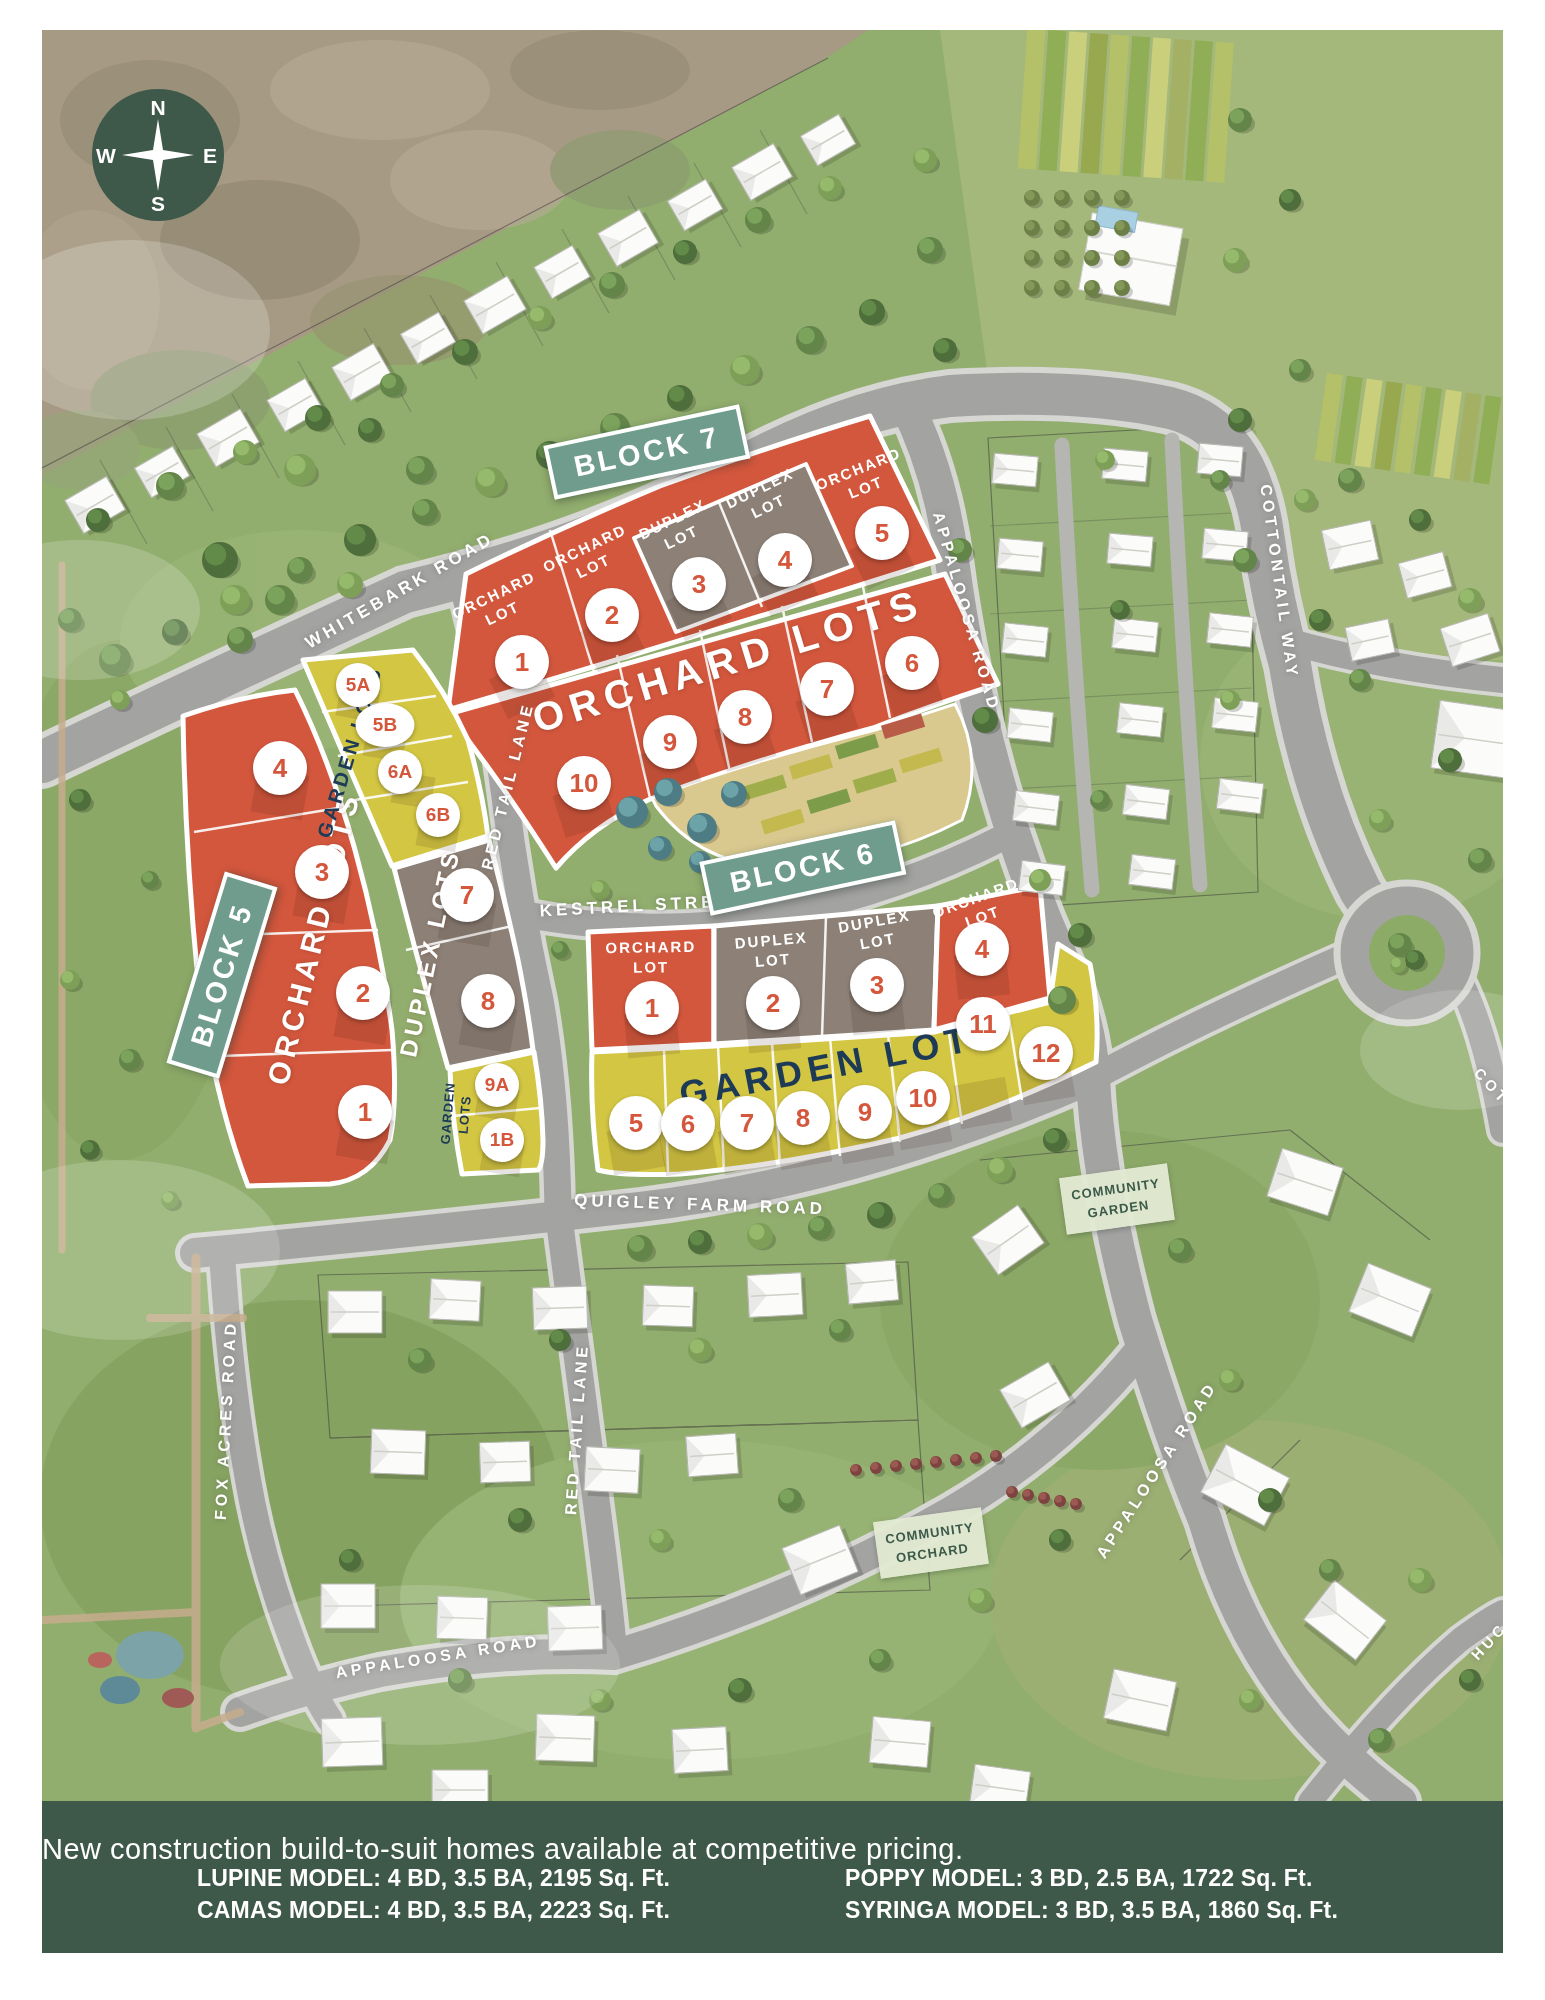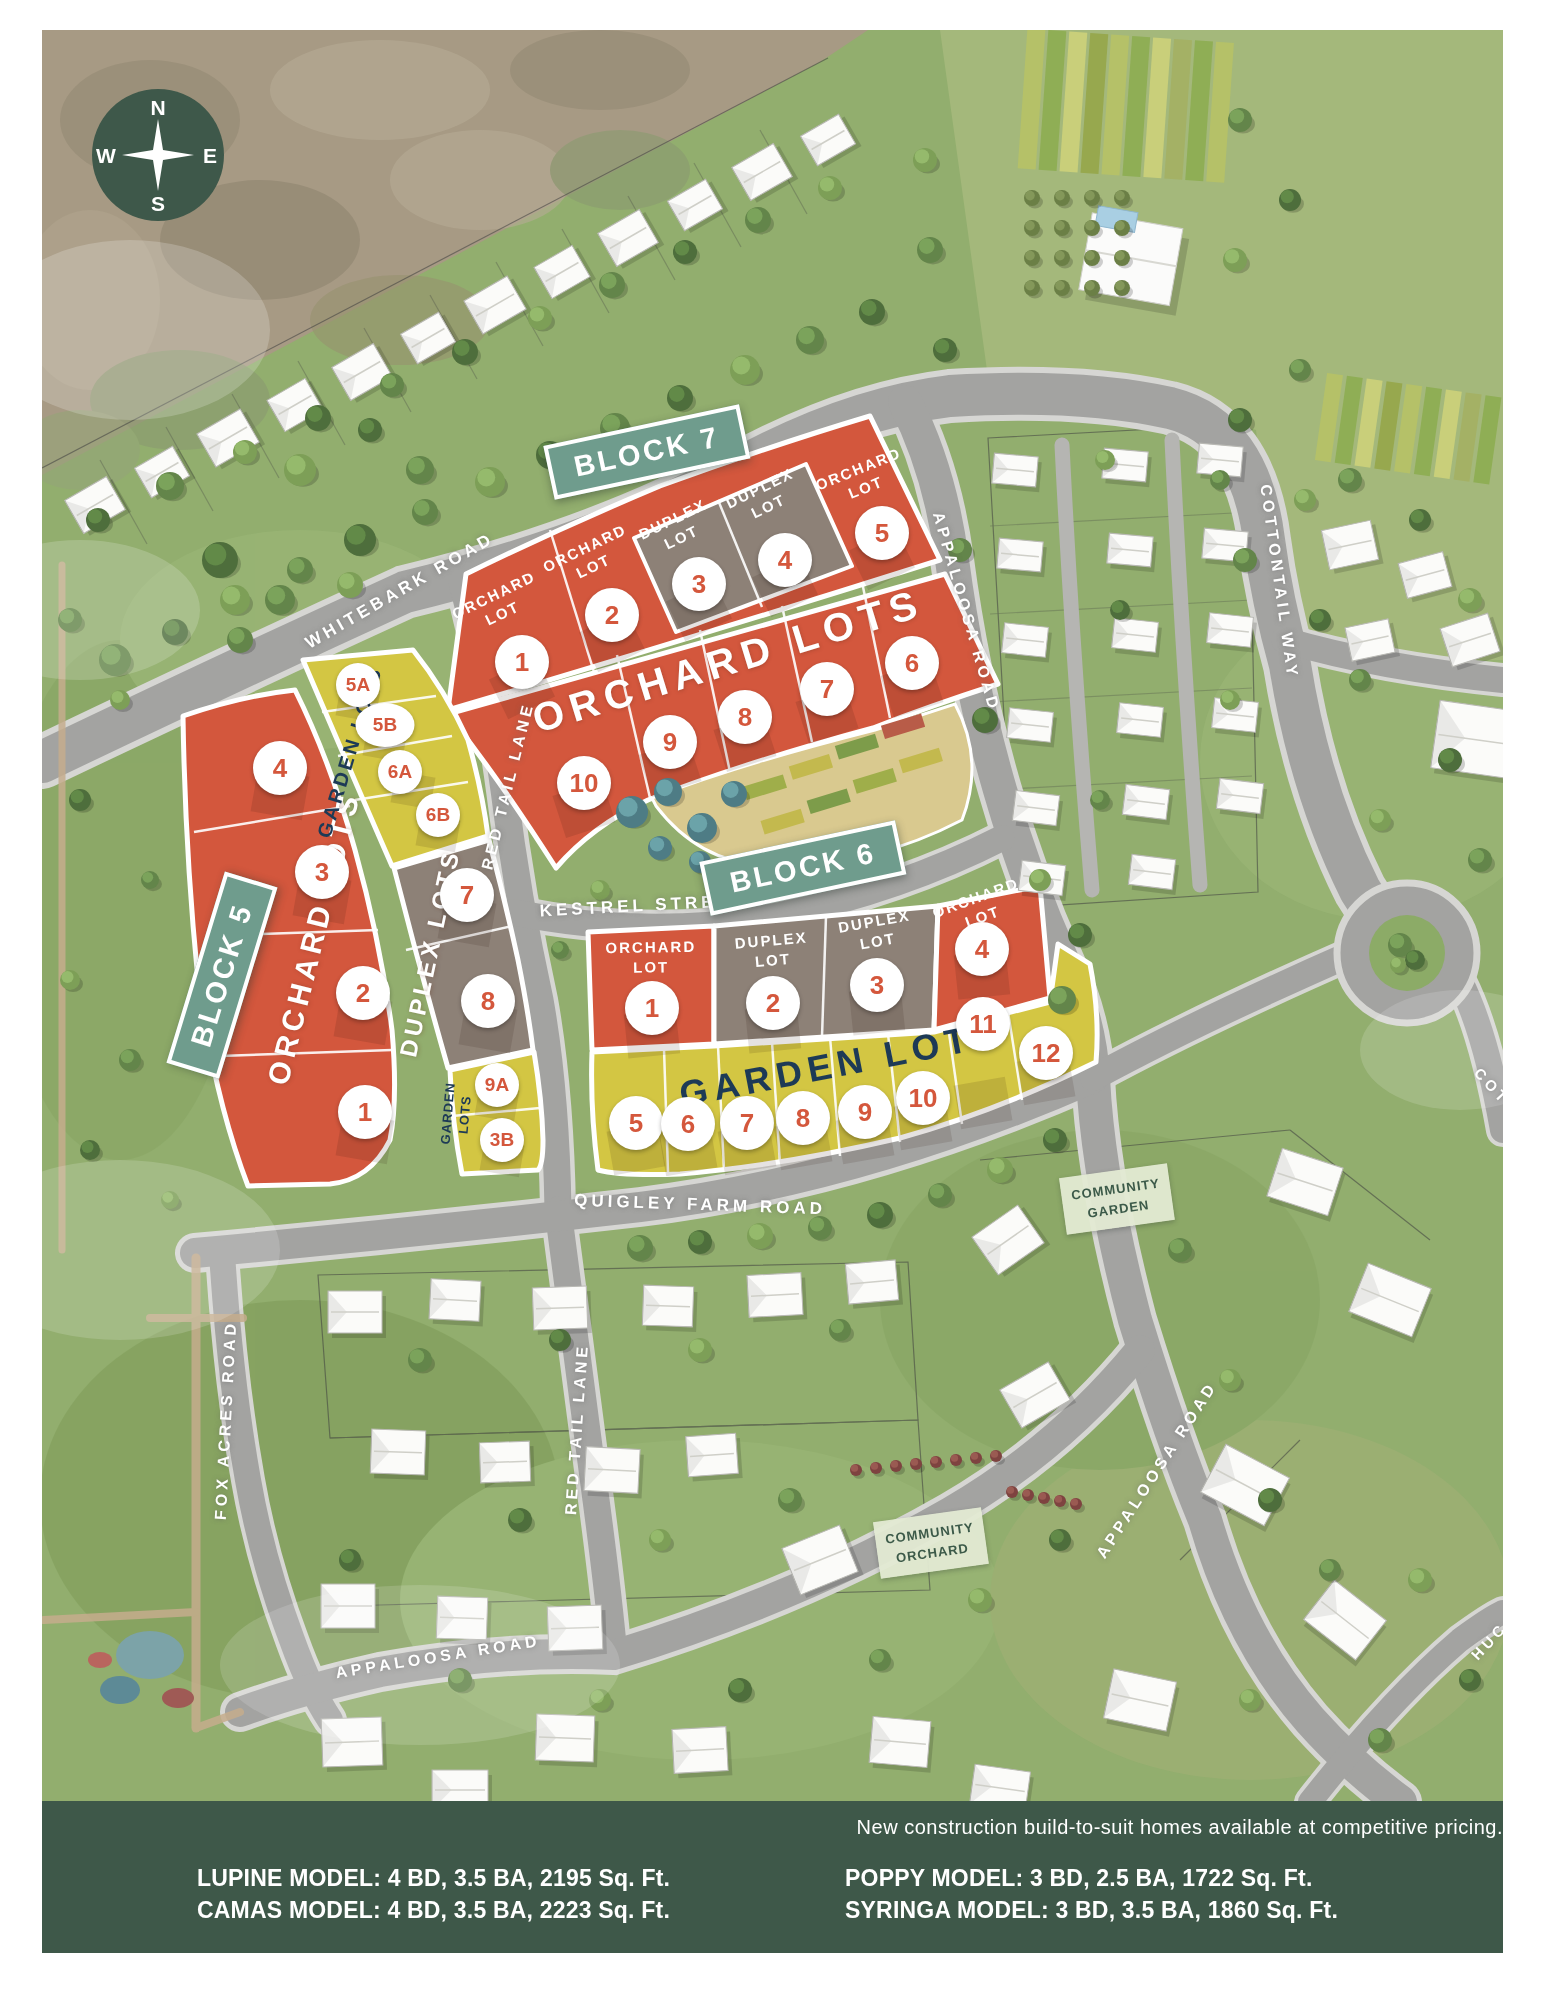--- a/index.html
+++ b/index.html
@@ -22,22 +22,22 @@
   .lot-label{position:absolute;color:#fff;font-weight:700;font-size:15px;letter-spacing:2px;
           text-align:center;line-height:1.3;white-space:nowrap;
           transform:translate(-50%,-50%) rotate(var(--r,0deg));}
   .strip-title{position:absolute;font-weight:700;white-space:nowrap;
           transform:translate(-50%,-50%) rotate(var(--r,0deg));}
   .lot-num{position:absolute;background:#fff;border-radius:50%;color:#d4573c;font-weight:700;
           display:flex;align-items:center;justify-content:center;
           transform:translate(-50%,-50%);box-shadow:0 2px 4px rgba(0,0,0,.3);}
   #compass{position:absolute;}
   #footer{position:absolute;left:42px;top:1801px;width:1461px;height:152px;background:#3e5849;color:#fff;}
-  #footer-headline{position:absolute;left:0;top:15px;width:100%;text-align:right;
-          font-size:20px;font-weight:400;letter-spacing:.5px;}
+  #footer-headline{position:absolute;left:0;top:32px;width:100%;text-align:left;
+          font-size:29px;font-weight:400;letter-spacing:.5px;}
   .model-line{position:absolute;font-size:23px;font-weight:700;letter-spacing:.2px;white-space:nowrap;}
 </style>
 </head>
 <body>
 
 <div id="page">
   <div id="map">
     <svg id="map-svg" width="1461" height="1771" viewBox="42 30 1461 1771" xmlns="http://www.w3.org/2000/svg">
 
       <rect x="42" y="30" width="1461" height="1771" fill="#92ae6e"></rect>
@@ -1152,21 +1152,21 @@
         <div class="lot-num" style="left: 280px; top: 842px; --r: 0deg; width: 54px; height: 54px; font-size: 26px;">3</div>
         <div class="lot-num" style="left: 321px; top: 963px; --r: 0deg; width: 54px; height: 54px; font-size: 26px;">2</div>
         <div class="lot-num" style="left: 323px; top: 1082px; --r: 0deg; width: 54px; height: 54px; font-size: 26px;">1</div>
         <div class="lot-num" style="left: 316px; top: 655px; --r: 0deg; width: 44px; height: 44px; font-size: 19px;">5A</div>
         <div class="lot-num" style="left: 343px; top: 695px; --r: 0deg; width: 59px; height: 44px; font-size: 19px;">5B</div>
         <div class="lot-num" style="left: 358px; top: 742px; --r: 0deg; width: 44px; height: 44px; font-size: 19px;">6A</div>
         <div class="lot-num" style="left: 396px; top: 785px; --r: 0deg; width: 44px; height: 44px; font-size: 19px;">6B</div>
         <div class="lot-num" style="left: 425px; top: 865px; --r: 0deg; width: 54px; height: 54px; font-size: 26px;">7</div>
         <div class="lot-num" style="left: 446px; top: 971px; --r: 0deg; width: 54px; height: 54px; font-size: 26px;">8</div>
         <div class="lot-num" style="left: 455px; top: 1055px; --r: 0deg; width: 44px; height: 44px; font-size: 19px;">9A</div>
-        <div class="lot-num" style="left: 460px; top: 1110px; --r: 0deg; width: 44px; height: 44px; font-size: 19px;">3B</div>
+        <div class="lot-num" style="left: 460px; top: 1110px; --r: 0deg; width: 44px; height: 44px; font-size: 19px;">1B</div>
         <div class="block-sign" style="left: 180px; top: 945px; --r: -73deg;">BLOCK 5</div>
         <div class="block-sign" style="left: 761px; top: 838px; --r: -12deg;">BLOCK 6</div>
         <div class="block-sign" style="left: 605px; top: 422px; --r: -12deg;">BLOCK 7</div>
         <div class="area-sign" style="left: 1075px; top: 1169px; --r: -8deg;">
           <div>COMMUNITY</div>
           <div>GARDEN</div>
         </div>
         <div class="area-sign" style="left: 889px; top: 1513px; --r: -8deg;">
           <div>COMMUNITY</div>
           <div>ORCHARD</div>

